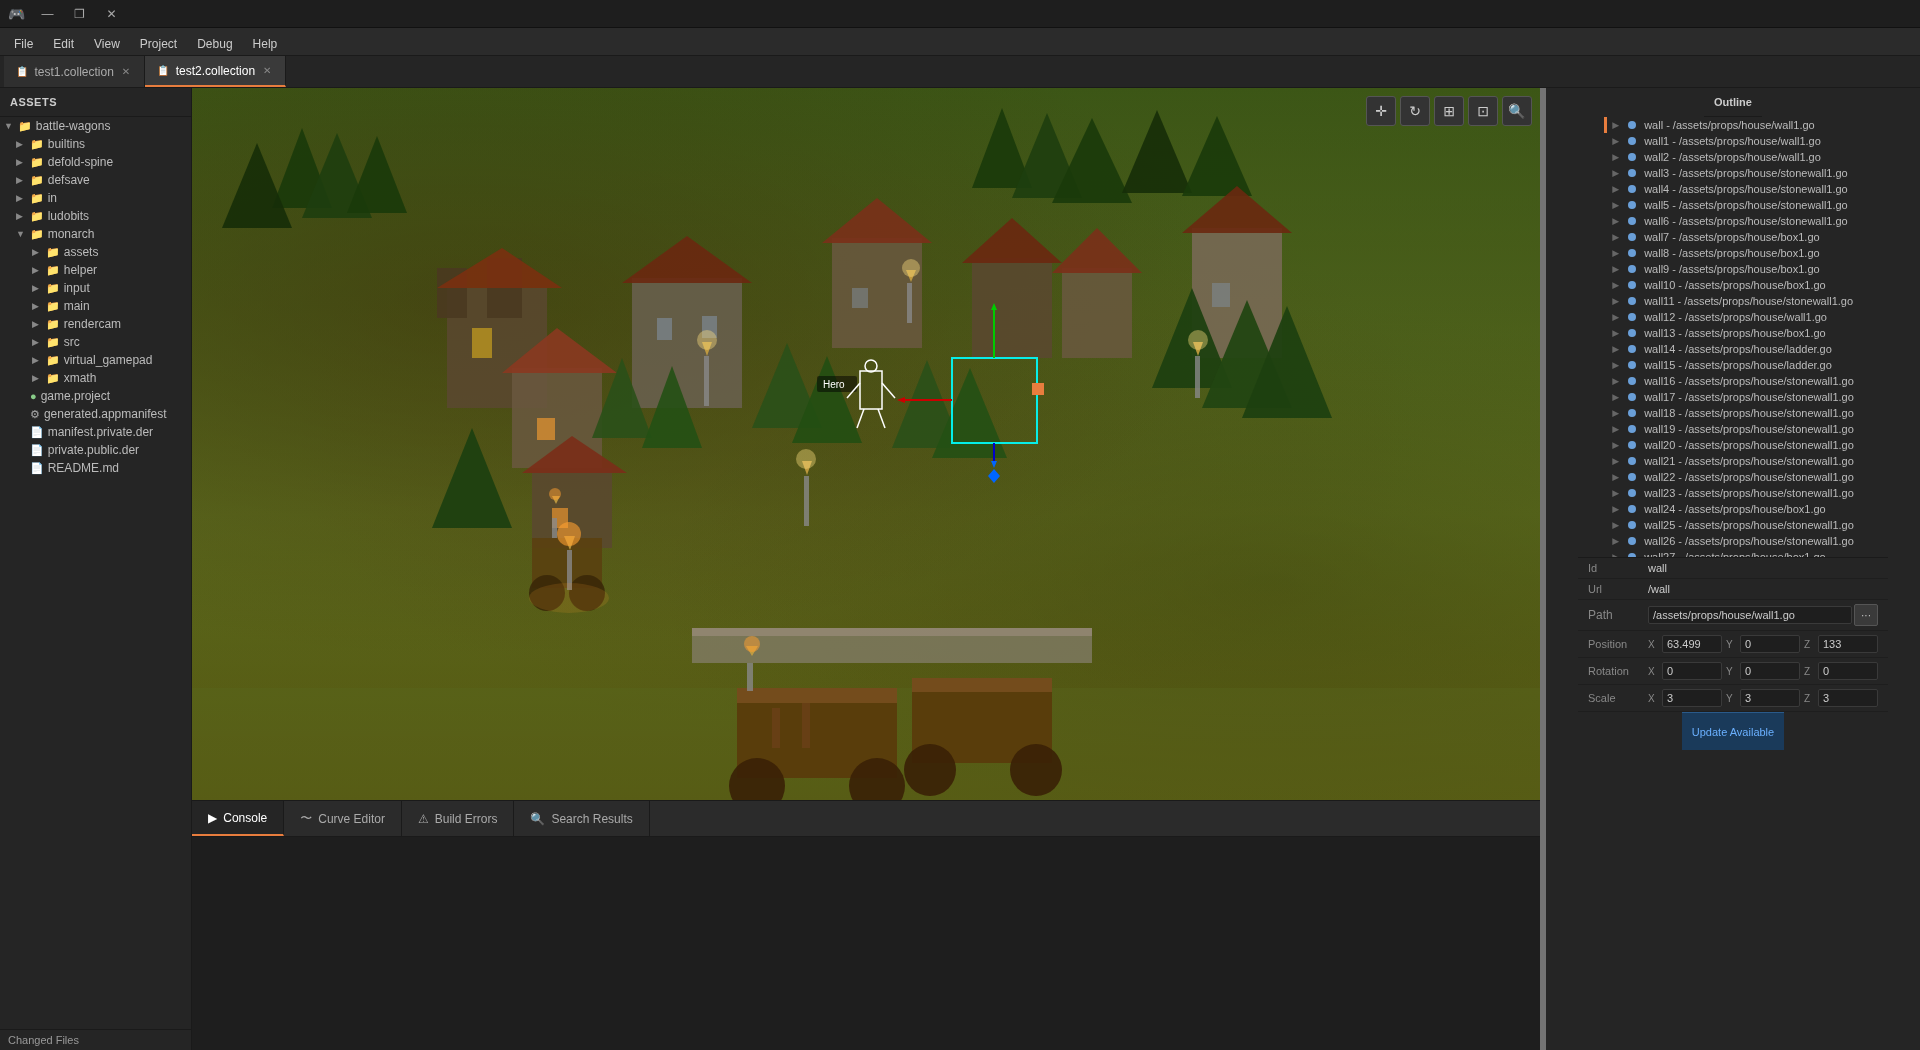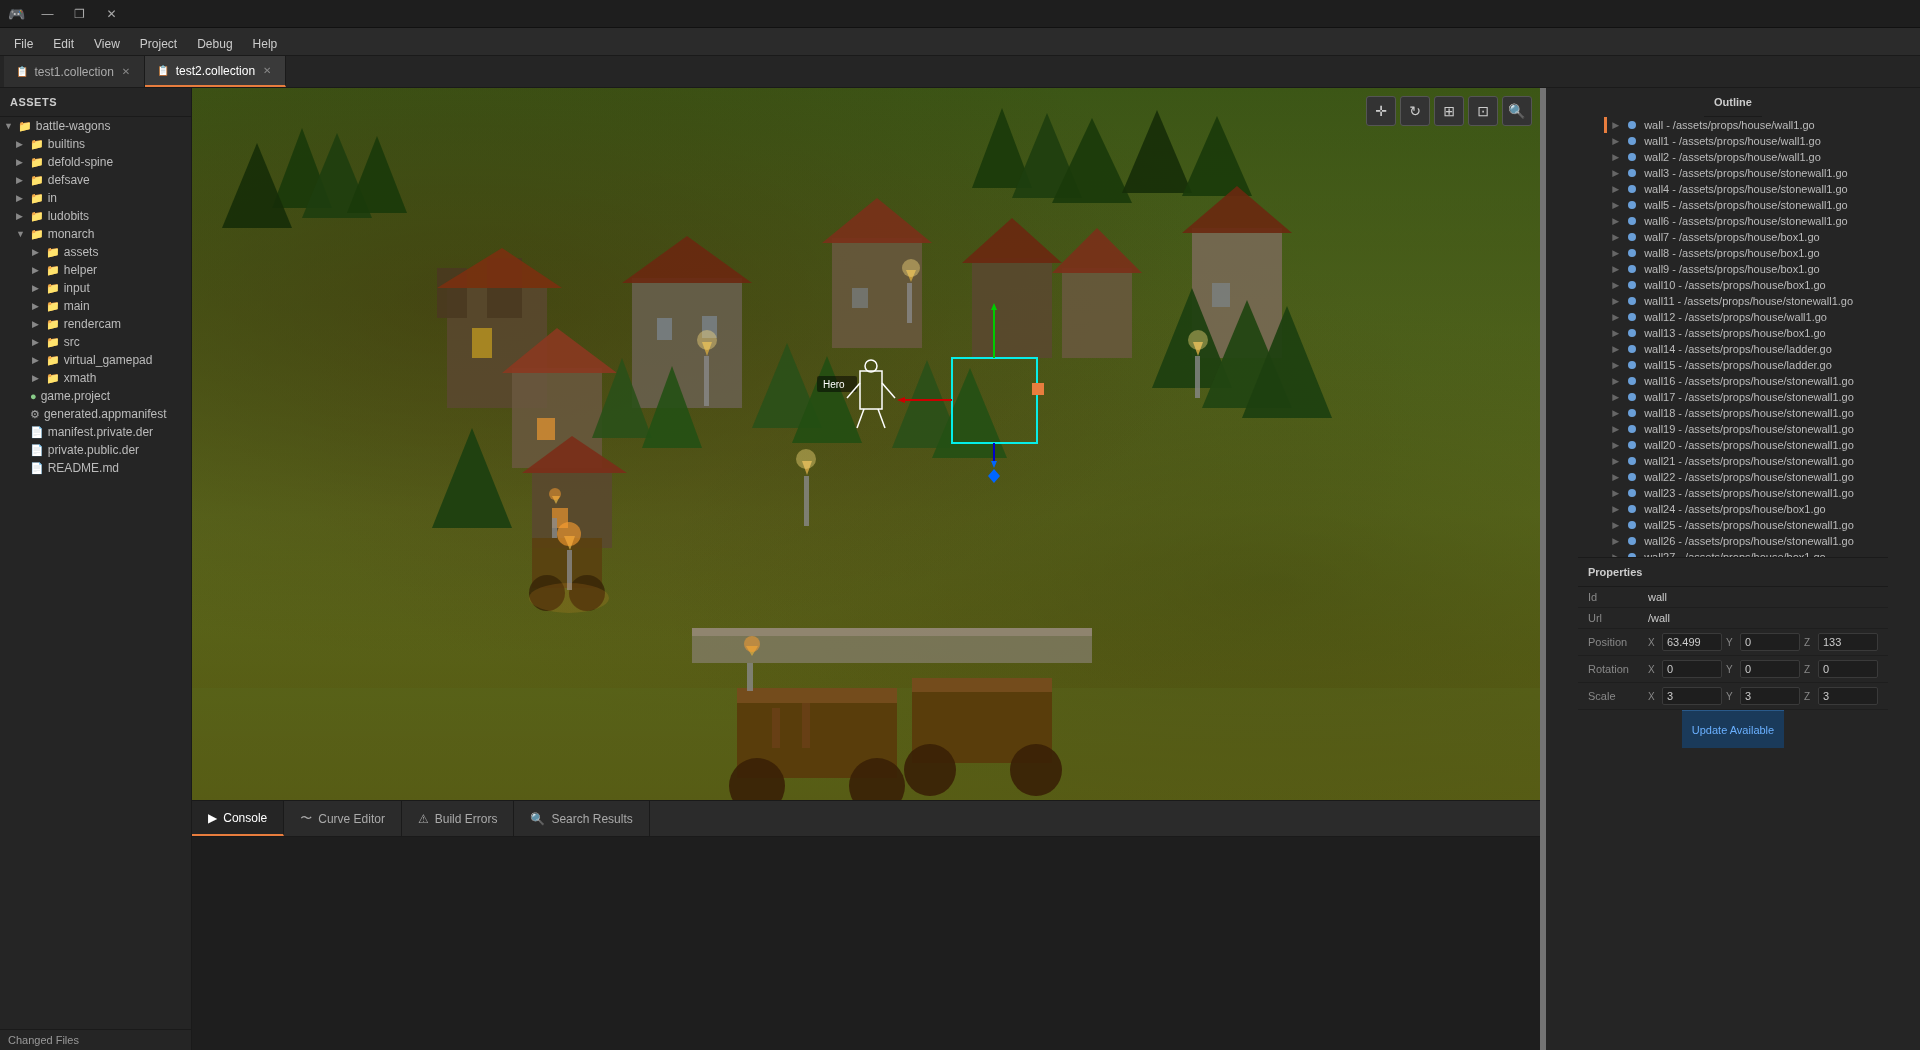--- a/index.html
+++ b/index.html
@@ -870,32 +870,36 @@
       </div>
       <div class="outline-item">
         <span class="oi-arrow">▶</span>
         <span class="oi-dot" style="background:#6a9fd8; width:8px; height:8px; border-radius:50%; flex-shrink:0; margin-right:4px;"></span>
         <span>wall27 - /assets/props/house/box1.go</span>
       </div>
 
     </div>
 
     <div id="properties-panel">
-      <div id="properties-header">Properties</div>
 
       <div class="prop-row">
         <span class="prop-label">Id</span>
         <span class="prop-value-text">wall</span>
       </div>
 
       <div class="prop-row">
         <span class="prop-label">Url</span>
         <span class="prop-value-text">/wall</span>
       </div>
 
+      <div class="prop-path-row">
+        <span class="prop-label">Path</span>
+        <input class="prop-path-input" type="text" value="/assets/props/house/wall1.go" style="">
+        <div class="prop-path-btn">···</div>
+      </div>
 
       <div class="prop-row">
         <span class="prop-label">Position</span>
         <div class="prop-values">
           <div class="prop-coord">
             <span class="prop-coord-label">X</span>
             <input class="prop-input" type="text" value="63.499" style="">
           </div>
           <div class="prop-coord">
             <span class="prop-coord-label">Y</span>

